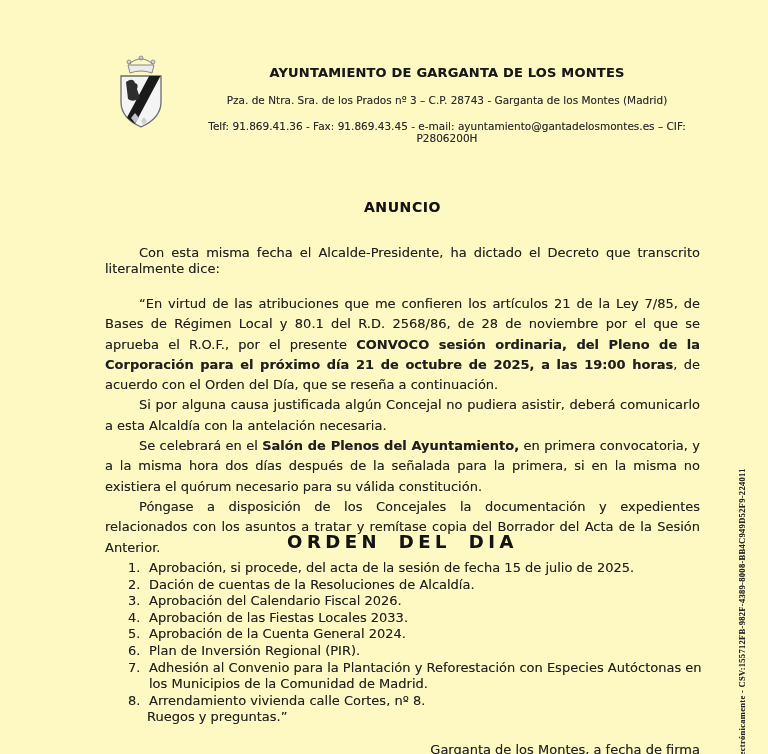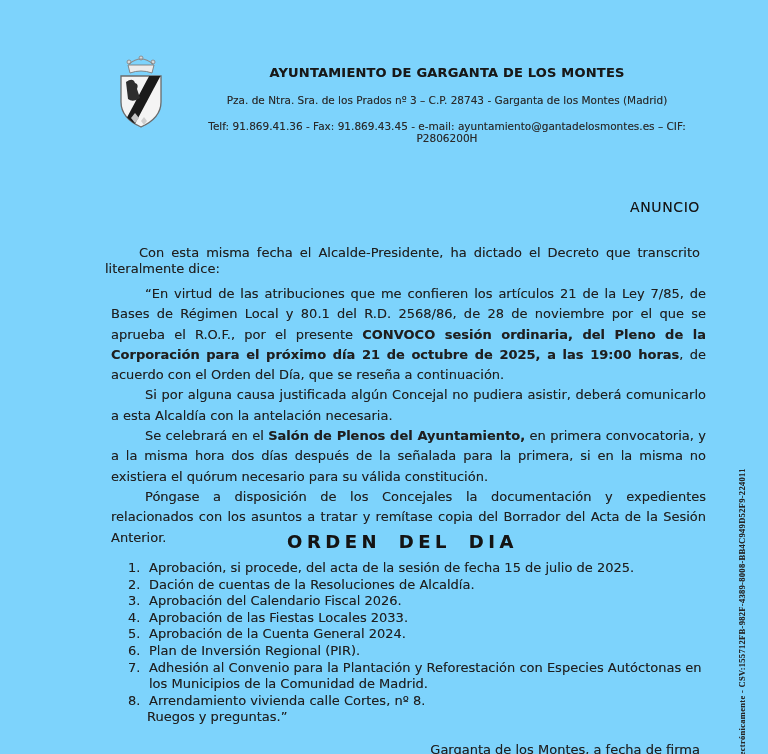--- a/index.html
+++ b/index.html
@@ -1,34 +1,34 @@
 <!DOCTYPE html>
 <html><head>
 <meta charset="utf-8">
 <style>
   html,body{margin:0;padding:0;}
   .page{
     position:relative;width:768px;height:754px;overflow:hidden;
-    background:#7dd3fc;color:#1f1f1f;
+    background:#fef9c3;color:#1f1f1f;
     font-family:"DejaVu Sans","Liberation Sans",sans-serif;
     text-shadow:0 0 0.6px rgba(40,40,40,0.45);
   }
   
   .header{position:absolute;left:112px;top:54px;width:600px;display:flex;gap:12px;}
   .crest{width:58px;height:76px;flex-shrink:0;}
   .crest svg{width:58px;height:76px;display:block;}
   .header-text{flex:1;text-align:center;padding-top:11px;}
   .org-title{font-size:13px;font-weight:bold;letter-spacing:0.2px;color:#181818;}
   .org-line{font-size:10.5px;margin-top:14px;color:#2a2a2a;}
   
   .doc-title{position:absolute;left:105px;top:199px;width:595px;margin:0;
-    text-align:right;font-size:14px;font-weight:normal;letter-spacing:0.6px;color:#141414;}
+    text-align:center;font-size:14px;font-weight:bold;letter-spacing:0.6px;color:#141414;}
   .para{font-size:13px;text-align:justify;text-indent:34px;margin:0;color:#1f1f1f;}
   .intro{position:absolute;left:105px;top:245px;width:595px;line-height:15.6px;}
-  .decree{position:absolute;left:105px;top:284px;width:595px;margin-left:6px;}
+  .decree{position:absolute;left:105px;top:294px;width:595px;}
   .decree .para{line-height:20.3px;}
   .b{font-weight:bold;}
   .agenda-title{position:absolute;left:105px;top:531px;width:595px;margin:0;
     text-align:center;font-size:18px;font-weight:bold;letter-spacing:4.5px;word-spacing:7px;color:#141414;}
   .agenda{position:absolute;left:128px;top:560px;width:575px;}
   .agenda-item{display:flex;font-size:13px;line-height:16.6px;}
   .agenda-item .num{width:21px;flex-shrink:0;}
   .agenda-item .txt{flex:1;}
   .agenda-closing{margin-left:19px;font-size:13px;line-height:16.6px;}
   .signature-line{position:absolute;left:105px;top:740px;width:595px;

